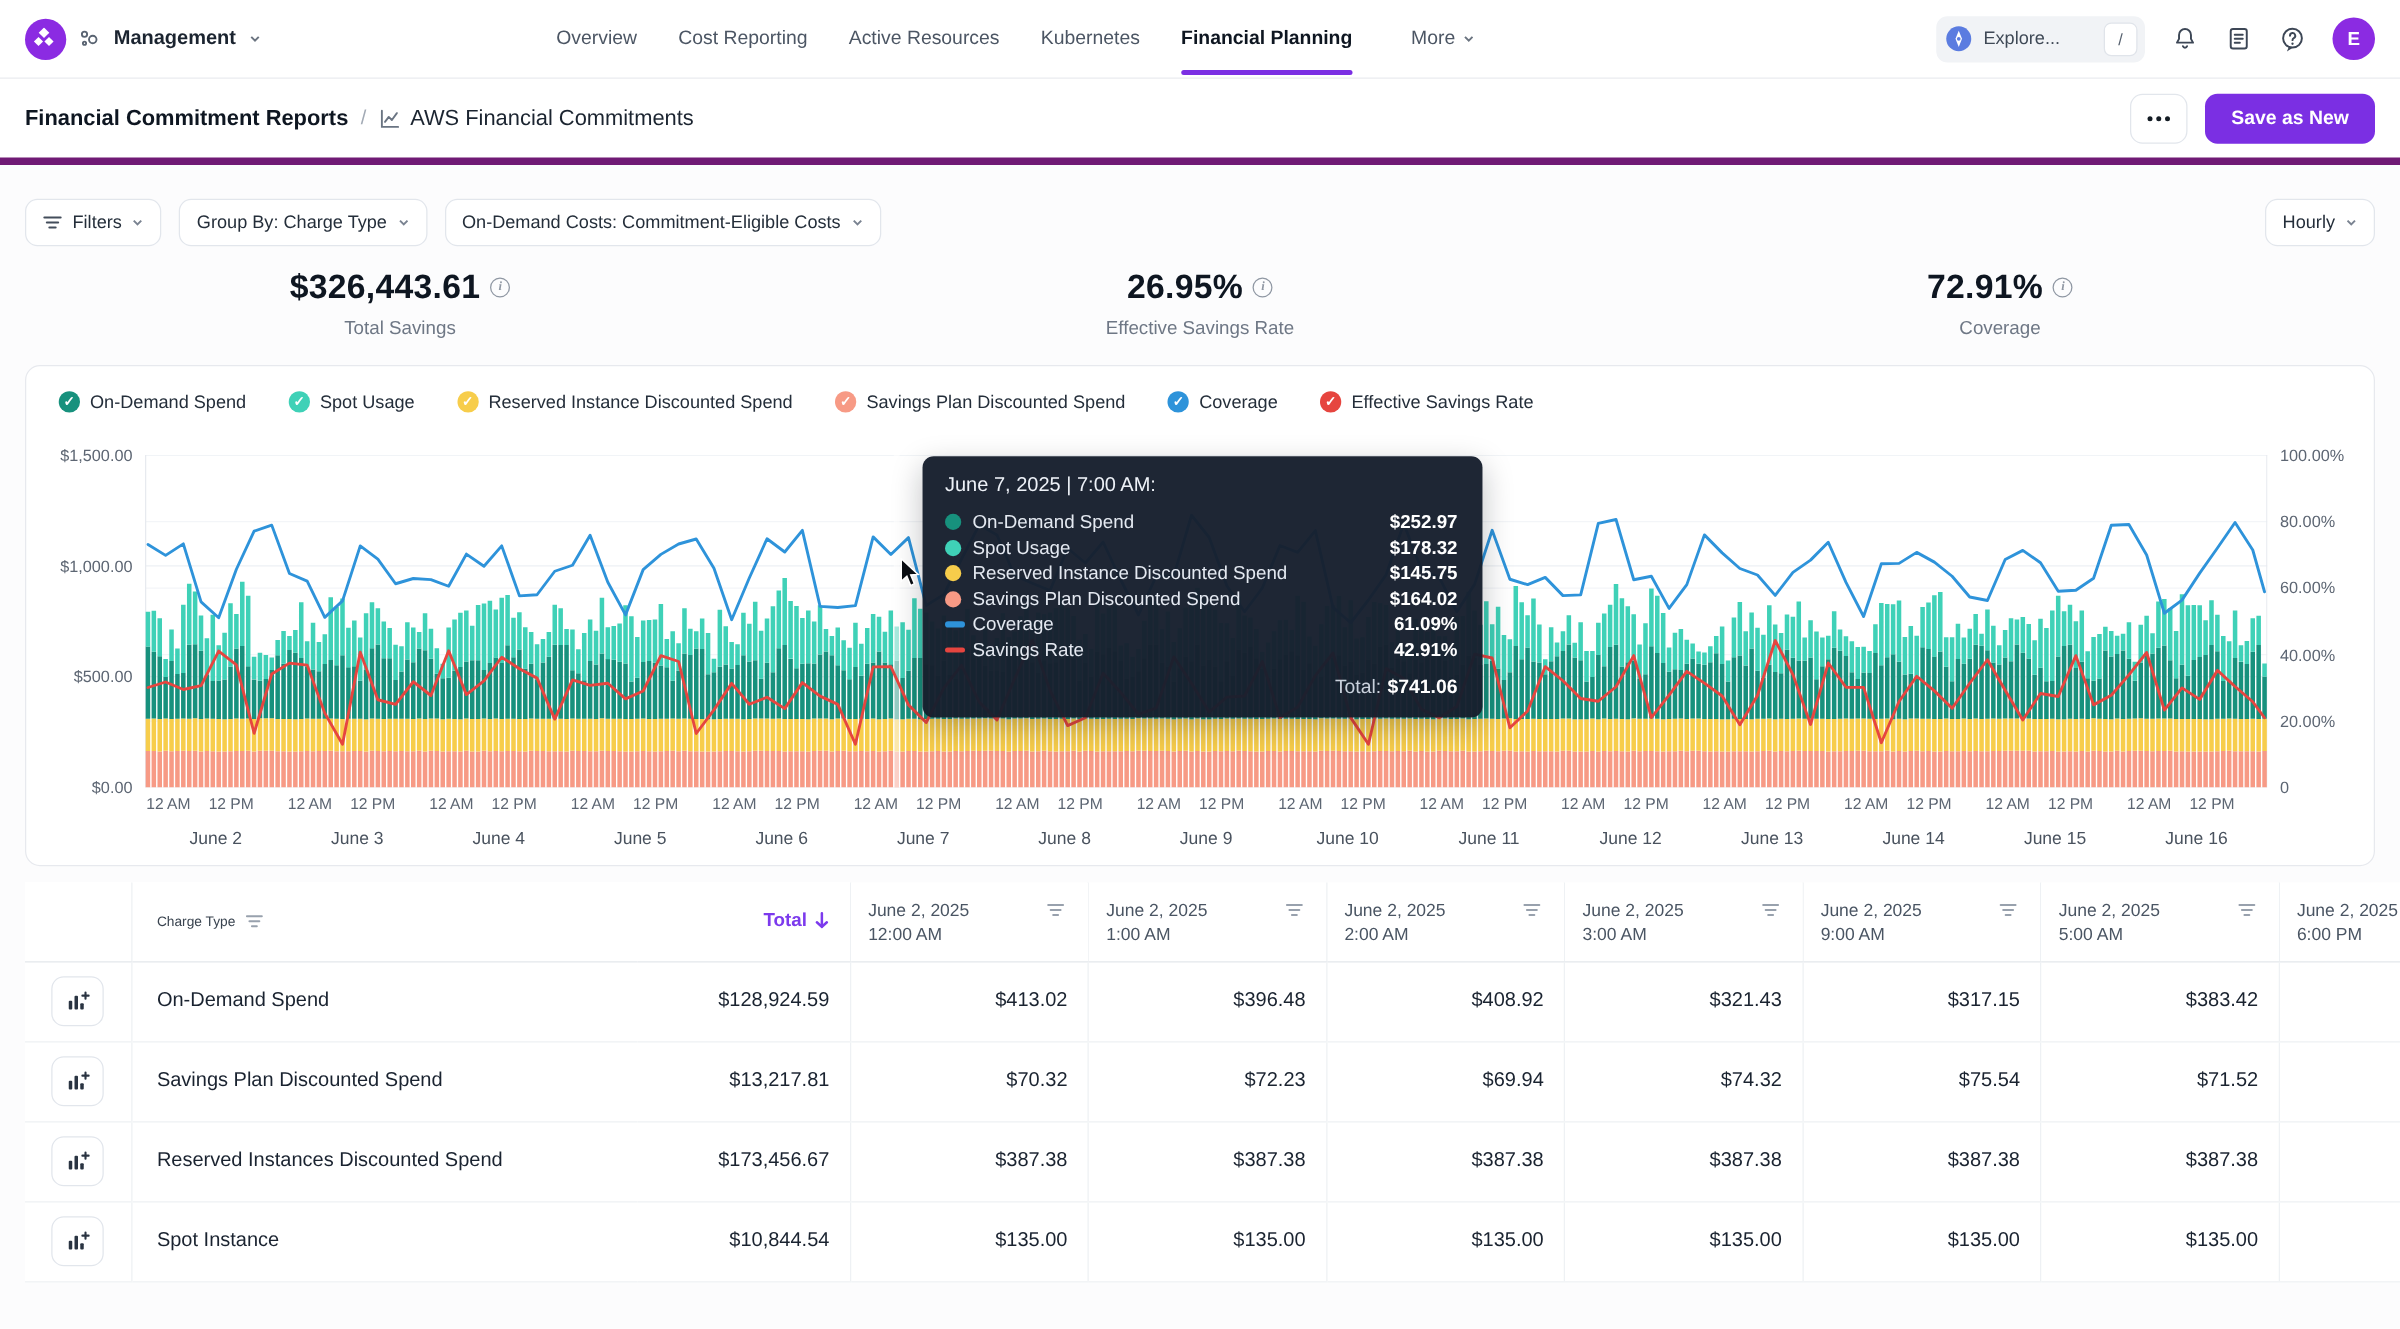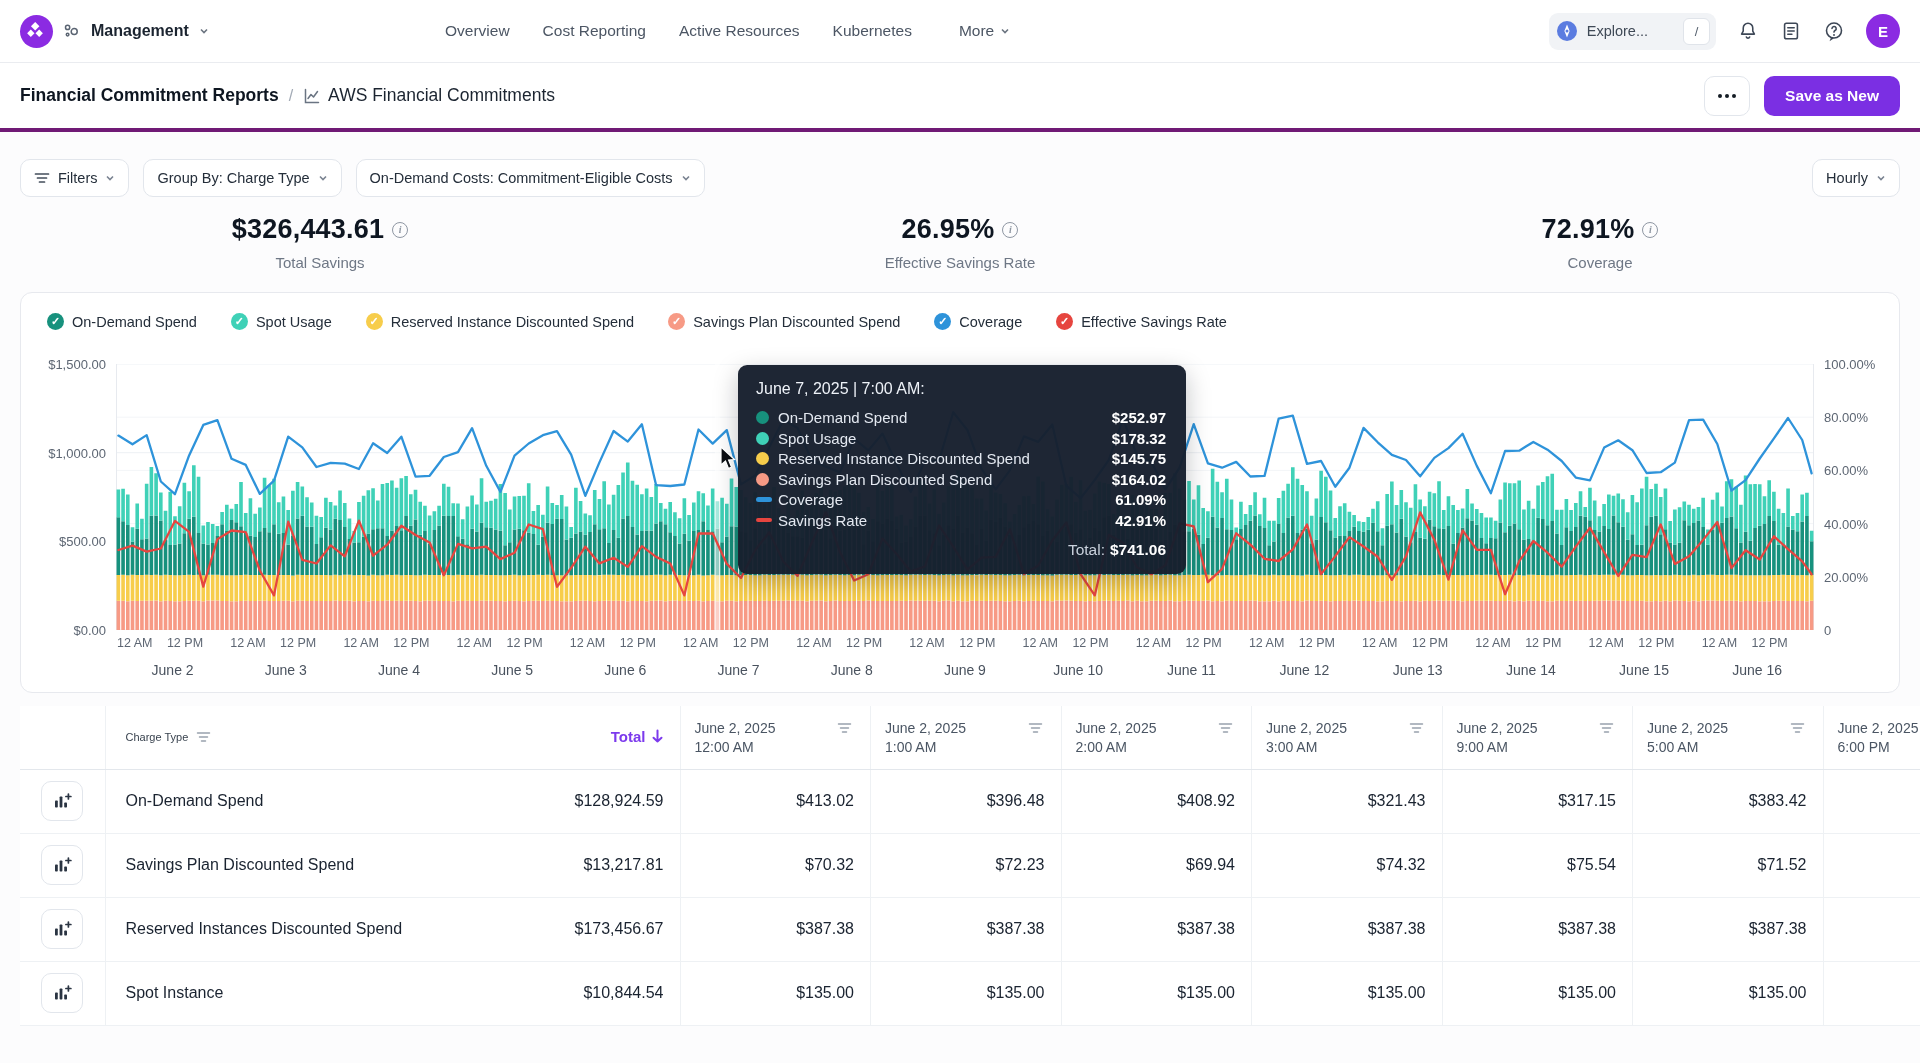--- a/index.html
+++ b/index.html
@@ -29,21 +29,21 @@
   .key-badge { width:27px; height:27px; background:#fff; border:1px solid #e0e4ea;
     border-radius:6px; font-size:13px; color:#55606e; display:flex; align-items:center;
     justify-content:center; }
   .icon-btn { background:none; border:none; cursor:pointer; padding:0; display:flex; }
   .avatar { width:34px; height:34px; border-radius:50%; background:#8b2be2; color:#fff;
     font-size:15px; font-weight:700; display:flex; align-items:center; justify-content:center;
     cursor:pointer; }
 
   
   .crumb-bar { height:69px; display:flex; align-items:center; padding:0 20px;
-    background:#fff; border-bottom:4px solid #701a75; }
+    background:#fff; border-bottom:6px solid #701a75; }
   .crumb-parent { font-size:17.5px; font-weight:700; color:#0e1621; cursor:pointer; }
   .crumb-sep { font-size:16px; color:#a2aab5; margin:0 10px; }
   .crumb-cur { display:flex; align-items:center; gap:7px; font-size:17.5px; color:#1b2430; }
   .crumb-actions { margin-left:auto; display:flex; align-items:center; gap:14px; }
   .more-btn { width:46px; height:40px; background:#fff; border:1px solid #e2e6ec;
     border-radius:10px; cursor:pointer; display:flex; align-items:center; justify-content:center;
     gap:3px; }
   .more-btn i { width:4px; height:4px; border-radius:50%; background:#141c24; }
   .save-btn { height:40px; padding:0 21px; background:#7b2fe3; border:none; border-radius:10px;
     color:#fff; font-size:15.5px; font-weight:700; cursor:pointer; font-family:inherit; }
@@ -151,20 +151,21 @@
     <svg class="chev" viewBox="0 0 10 10" fill="none" stroke="#6b7480" stroke-width="1.6">
         <path d="M2 3.5 L5 6.5 L8 3.5"></path>
       </svg>
   </div>
 
   <nav class="tabs">
       <div class="tab">Overview</div>
       <div class="tab">Cost Reporting</div>
       <div class="tab">Active Resources</div>
       <div class="tab">Kubernetes</div>
+      <div class="tab active">Financial Planning</div>
       <div class="tab" style="margin-left: 14px;">More<svg class="chev" viewBox="0 0 10 10" fill="none" stroke="#6b7480" stroke-width="1.6">
           <path d="M2 3.5 L5 6.5 L8 3.5"></path>
         </svg></div>
     </nav>
 
   <div class="nav-right">
     <div class="explore">
       <svg width="22" height="22" viewBox="0 0 22 22">
         <circle cx="11" cy="11" r="10" fill="#5b7ce0"></circle>
         <polygon points="11,4.5 13.6,11 11,17.5 8.4,11" fill="#fff"></polygon>

